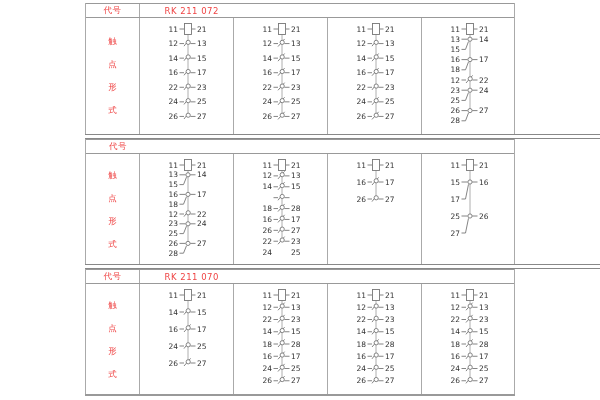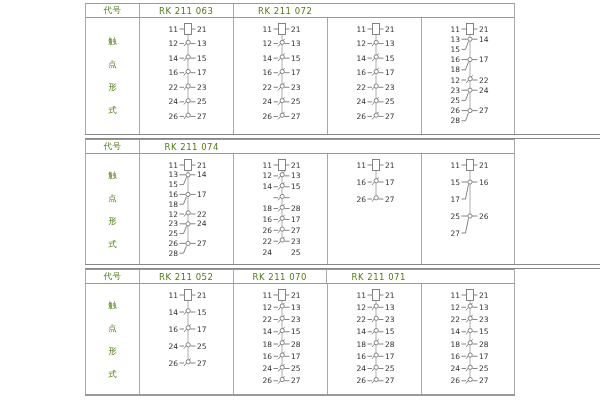--- a/index.html
+++ b/index.html
@@ -1,17 +1,17 @@
 <!DOCTYPE html>
 <html><head>
 <meta charset="utf-8">
 <style>
   html,body{margin:0;padding:0;background:#fff;}
   #page{position:relative;width:600px;height:400px;background:#fff;overflow:hidden;
-        font-family:"DejaVu Sans",sans-serif;color:#4d7c0f;}
+        font-family:"DejaVu Sans",sans-serif;color:#ef4444;}
   #table{position:absolute;left:85px;top:3px;width:430px;}
   .sec{position:absolute;left:0;width:430px;border-left:1px solid #aaa;border-right:1px solid #aaa;box-sizing:border-box;}
   .sec-header{display:grid;grid-template-columns:54px repeat(4,1fr);height:15px;
               border-top:1px solid #999;border-bottom:1px solid #999;box-sizing:border-box;}
   .sec-header>div{display:flex;align-items:center;justify-content:center;
                   font-size:8.5px;letter-spacing:.5px;border-right:1px solid #aaa;box-sizing:border-box;}
   .sec-header>div:last-child{border-right:none;padding-left:10px;}
   .sec-body{display:grid;grid-template-columns:54px repeat(4,1fr);box-sizing:border-box;}
   .sec-body>div{border-right:1px solid #aaa;box-sizing:border-box;position:relative;}
   .sec-body>div:last-child{border-right:none;}
@@ -24,21 +24,20 @@
 </style>
 </head>
 <body>
 
 <div id="page">
   <div id="table">
 
     <div class="sec" style="top:0;">
       <div class="sec-header">
         <div>代号</div>
-        <div>RK 211 063</div>
         <div>RK 211 072</div>
       </div>
       <div class="sec-body" style="height:116px;">
         <div class="b-label">
           <span>触</span>
           <span>点</span>
           <span>形</span>
           <span>式</span>
         </div>
         <div class="diag-cell">
@@ -244,21 +243,20 @@
             </svg>
           </div>
       </div>
     </div>
 
     <div class="sep" style="top:131px;"></div>
 
     <div class="sec" style="top:136px;">
       <div class="sec-header">
         <div>代号</div>
-        <div>RK 211 074</div>
       </div>
       <div class="sec-body" style="height:112px;">
         <div class="b-label">
           <span>触</span>
           <span>点</span>
           <span>形</span>
           <span>式</span>
         </div>
         <div class="diag-cell">
             <svg width="93" height="112" viewBox="0 0 93 112">
@@ -425,23 +423,21 @@
             </svg>
           </div>
       </div>
     </div>
 
     <div class="sep" style="top:261px;"></div>
 
     <div class="sec" style="top:266px;">
       <div class="sec-header">
         <div>代号</div>
-        <div>RK 211 052</div>
         <div>RK 211 070</div>
-        <div>RK 211 071</div>
       </div>
       <div class="sec-body" style="height:112px;">
         <div class="b-label">
           <span>触</span>
           <span>点</span>
           <span>形</span>
           <span>式</span>
         </div>
         <div class="diag-cell">
             <svg width="93" height="112" viewBox="0 0 93 112">

